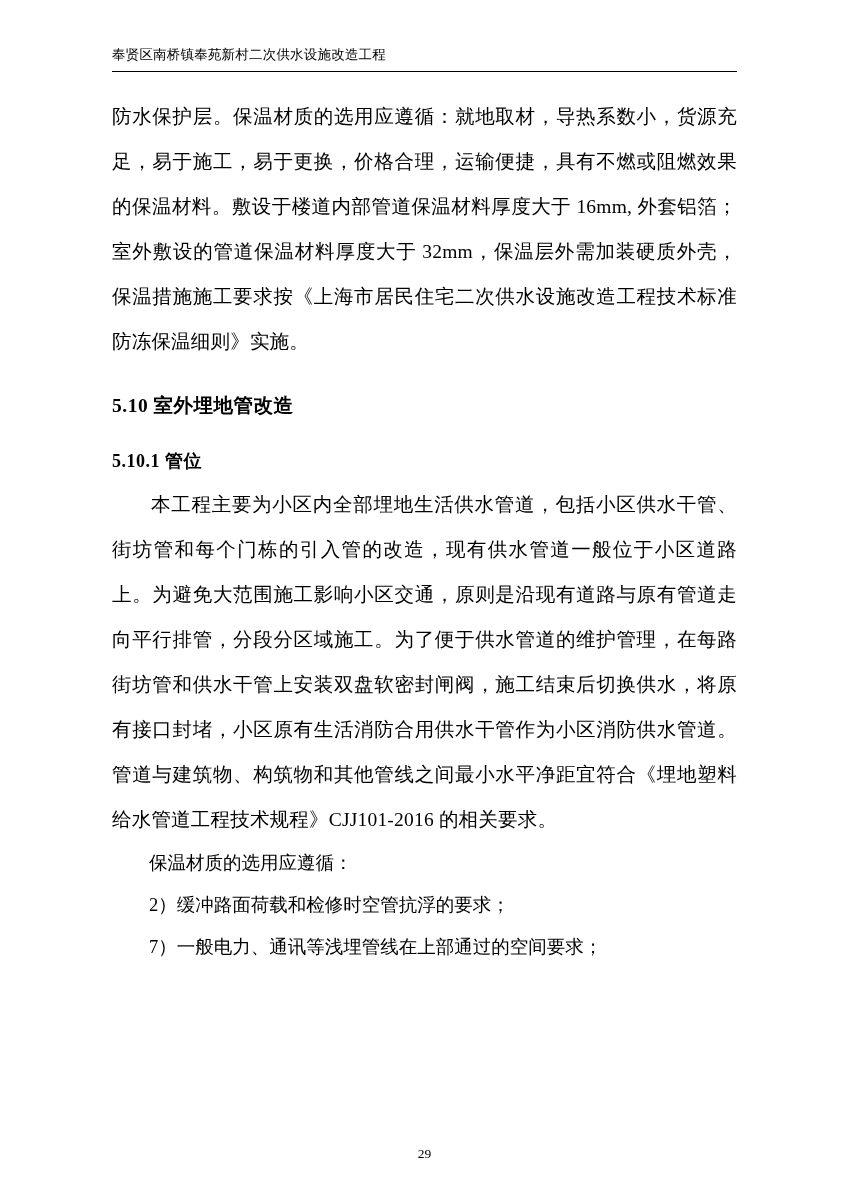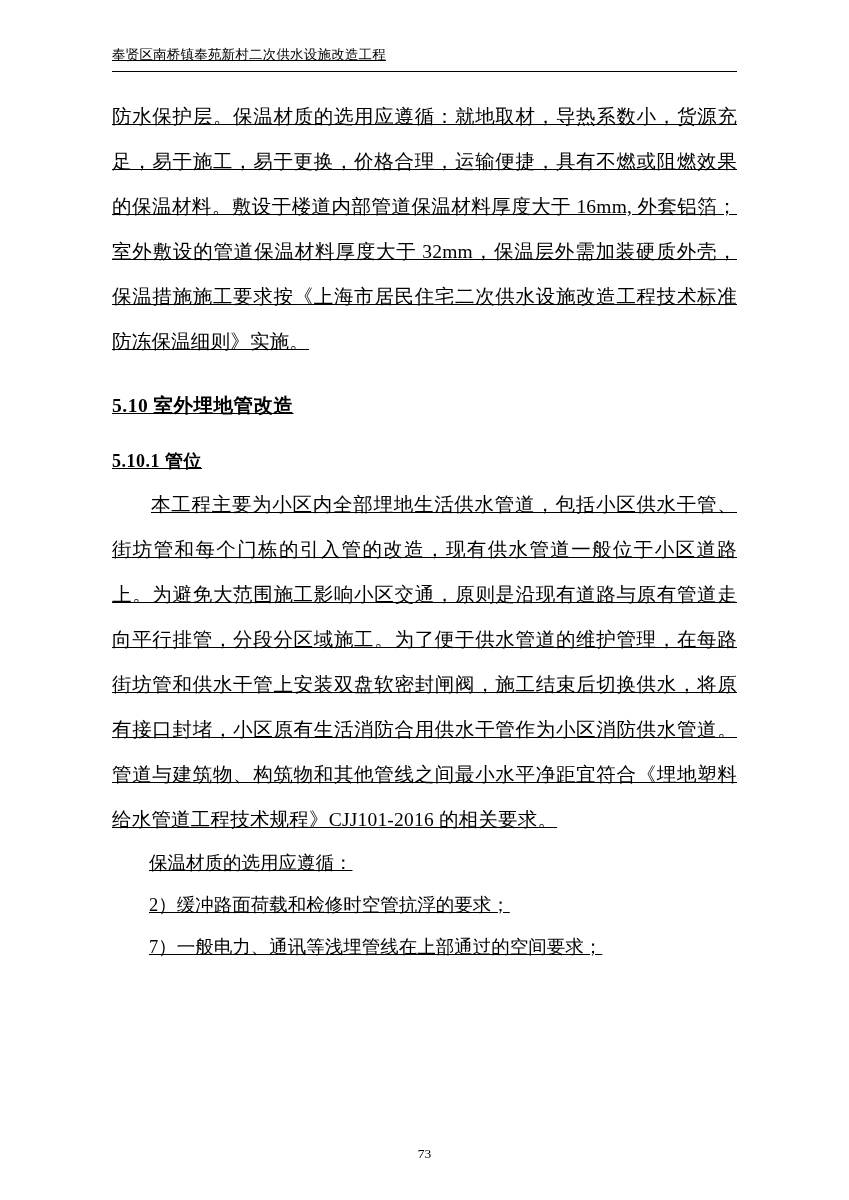--- a/index.html
+++ b/index.html
@@ -19,21 +19,20 @@
     background: #ffffff;
     box-sizing: border-box;
     overflow: hidden;
   }
   .content {
     position: absolute;
     left: 112px;
     right: 112px;
     top: 44px;
     bottom: 60px;
-    text-decoration: underline;
   }
   .header {
     font-size: 13.5px;
     line-height: 1.6;
     letter-spacing: 0.2px;
     color: #000;
     padding-bottom: 5px;
     border-bottom: 1.2px solid #000;
     white-space: nowrap;
   }
@@ -101,14 +100,14 @@
     <p class="body-text para indent">本工程主要为小区内全部埋地生活供水管道，包括小区供水干管、街坊管和每个门栋的引入管的改造，现有供水管道一般位于小区道路上。为避免大范围施工影响小区交通，原则是沿现有道路与原有管道走向平行排管，分段分区域施工。为了便于供水管道的维护管理，在每路街坊管和供水干管上安装双盘软密封闸阀，施工结束后切换供水，将原有接口封堵，小区原有生活消防合用供水干管作为小区消防供水管道。管道与建筑物、构筑物和其他管线之间最小水平净距宜符合《埋地塑料给水管道工程技术规程》CJJ101-2016 的相关要求。</p>
 
 
     <p class="list-item">保温材质的选用应遵循：</p>
 
     <p class="list-item">2）缓冲路面荷载和检修时空管抗浮的要求；</p>
     <p class="list-item">7）一般电力、通讯等浅埋管线在上部通过的空间要求；</p>
 
   </div>
 
-  <div class="page-number">73</div>
+  <div class="page-number">29</div>
 </div>
 
 </body></html>

